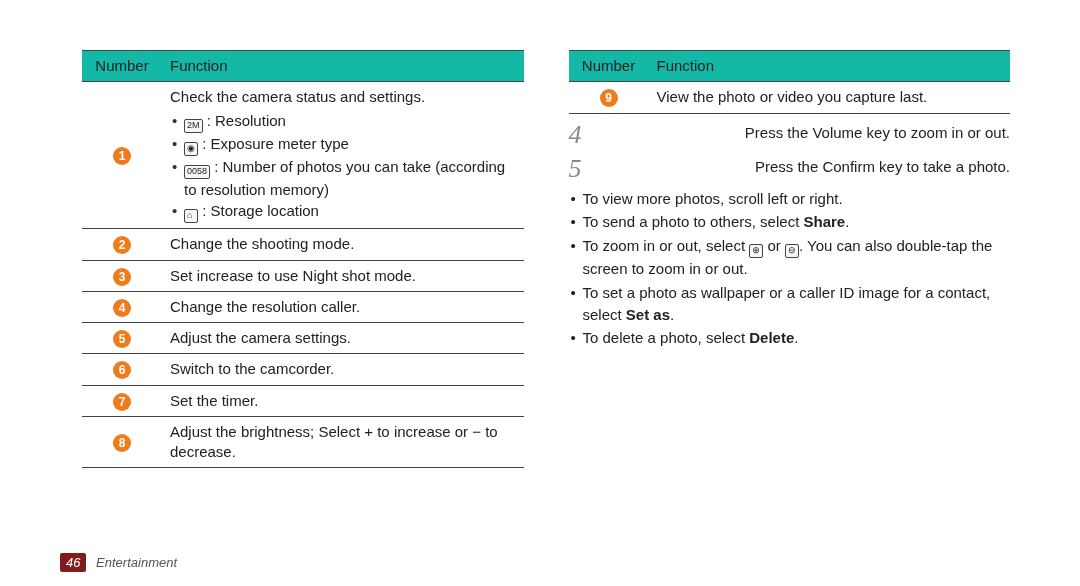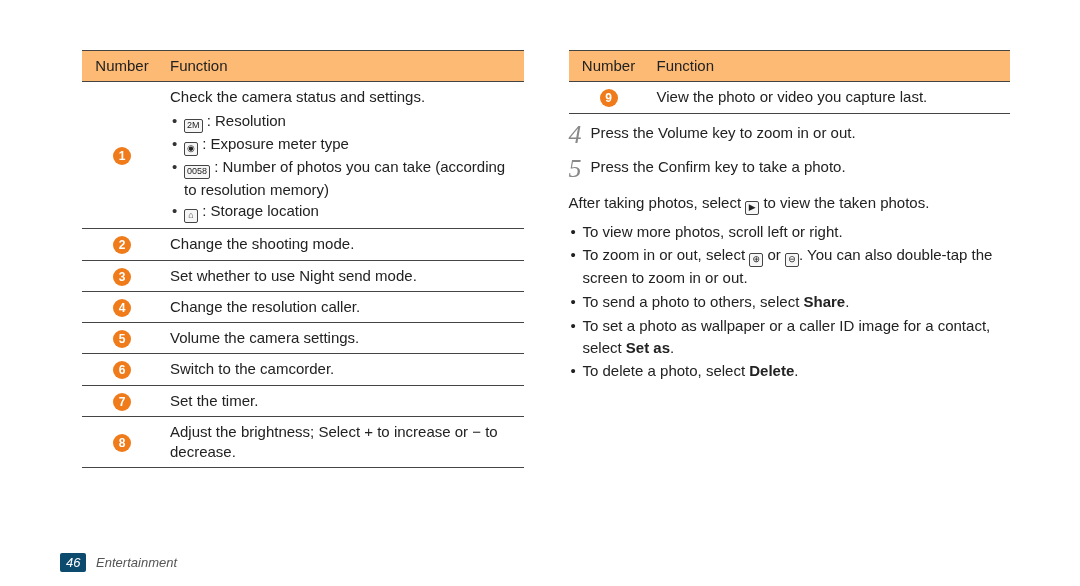--- a/index.html
+++ b/index.html
@@ -27,21 +27,21 @@
   }
   table.func th, table.func td {
     border-top: 1px solid #444;
     border-bottom: 1px solid #444;
     padding: 5px 8px 5px 10px;
     text-align: left;
     vertical-align: middle;
     line-height: 1.35;
   }
   table.func th {
-    background: #fdba74;
+    background: #14b8a6;
     font-weight: normal;
   }
   table.func th:first-child,
   table.func td:first-child {
     width: 78px;
     text-align: center;
   }
 
   
   .nbadge {
@@ -63,21 +63,21 @@
     vertical-align: -2px;
     border: 1px solid #444;
     border-radius: 2px;
     background: #f6f6f6;
     font-size: 9px;
     line-height: 11px;
     color: #222;
     padding: 0 2px;
     min-width: 14px;
     height: 14px;
-    text-align: center;
+    text-align: left;
   }
 
   
   ul.sub {
     list-style: none;
     margin: 2px 0 0 0;
     padding: 0;
   }
   ul.sub li {
     padding-left: 14px;
@@ -99,21 +99,21 @@
   }
   .stepnum {
     font-family: "Times New Roman", Georgia, serif;
     font-style: italic;
     font-size: 26px;
     color: #888;
     width: 22px;
     line-height: 1;
     padding-top: 0;
   }
-  .steptxt { flex: 1; line-height: 1.4; }
+  .steptxt { flex: 1; line-height: 1.4; text-align: right; }
 
   
   .after-note { margin-top: 10px; line-height:1.4; }
   ul.tips {
     list-style: none;
     padding: 0;
     margin: 6px 0 16px 0;
   }
   ul.tips li {
     padding-left: 14px;
@@ -132,21 +132,21 @@
   .footer {
     position: absolute;
     left: 60px;
     bottom: 14px;
     font-size: 13px;
     font-style: italic;
     color: #555;
   }
   .footer .pn {
     display: inline-block;
-    background: #0c4a6e;
+    background: #7f1d1d;
     color: #fff;
     font-style: italic;
     padding: 2px 6px;
     margin-right: 6px;
     border-radius: 2px;
   }
 </style>
 </head>
 <body>
 
@@ -172,29 +172,29 @@
                 <li><span class="mini-icon">⌂</span><span> : Storage location</span></li>
               </ul>
             </td>
           </tr>
           <tr>
             <td><span class="nbadge">2</span></td>
             <td>Change the shooting mode.</td>
           </tr>
           <tr>
             <td><span class="nbadge">3</span></td>
-            <td>Set whether to use Night send mode.</td>
+            <td>Set increase to use Night shot mode.</td>
           </tr>
           <tr>
             <td><span class="nbadge">4</span></td>
             <td>Change the resolution caller.</td>
           </tr>
           <tr>
             <td><span class="nbadge">5</span></td>
-            <td>Volume the camera settings.</td>
+            <td>Adjust the camera settings.</td>
           </tr>
           <tr>
             <td><span class="nbadge">6</span></td>
             <td>Switch to the camcorder.</td>
           </tr>
           <tr>
             <td><span class="nbadge">7</span></td>
             <td>Set the timer.</td>
           </tr>
           <tr>
@@ -229,30 +229,25 @@
           </div>
         </div>
         <div class="step">
           <div class="stepnum">5</div>
           <div class="steptxt">
             <div>Press the Confirm key to take a photo.</div>
           </div>
         </div>
       </div>
 
-    <div class="after-note">
-      <span>After taking photos, select </span>
-      <span class="mini-icon">▶</span>
-      <span> to view the taken photos.</span>
-    </div>
 
     <ul class="tips" id="tips-holder">
         <li>To view more photos, scroll left or right.</li>
+        <li><span>To send a photo to others, select </span><span class="bold">Share</span><span>.</span></li>
         <li><span>To zoom in or out, select </span><span class="mini-icon">⊕</span><span> or </span><span class="mini-icon">⊖</span><span>. You can also double-tap the screen to zoom in or out.</span></li>
-        <li><span>To send a photo to others, select </span><span class="bold">Share</span><span>.</span></li>
         <li><span>To set a photo as wallpaper or a caller ID image for a contact, select </span><span class="bold">Set as</span><span>.</span></li>
         <li><span>To delete a photo, select </span><span class="bold">Delete</span><span>.</span></li>
       </ul>
   </div>
 
 </div>
 
 <div class="footer">
   <span class="pn">46</span>
   <span>Entertainment</span>

